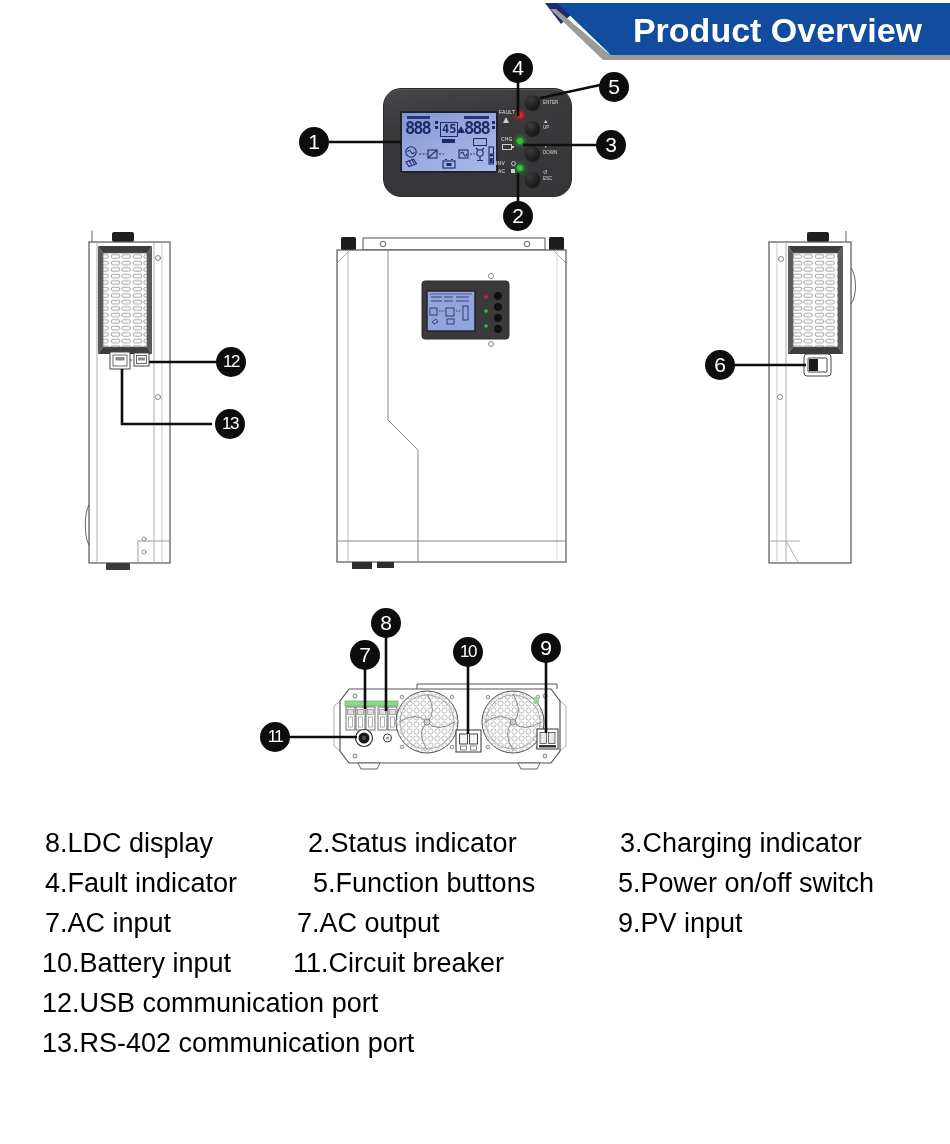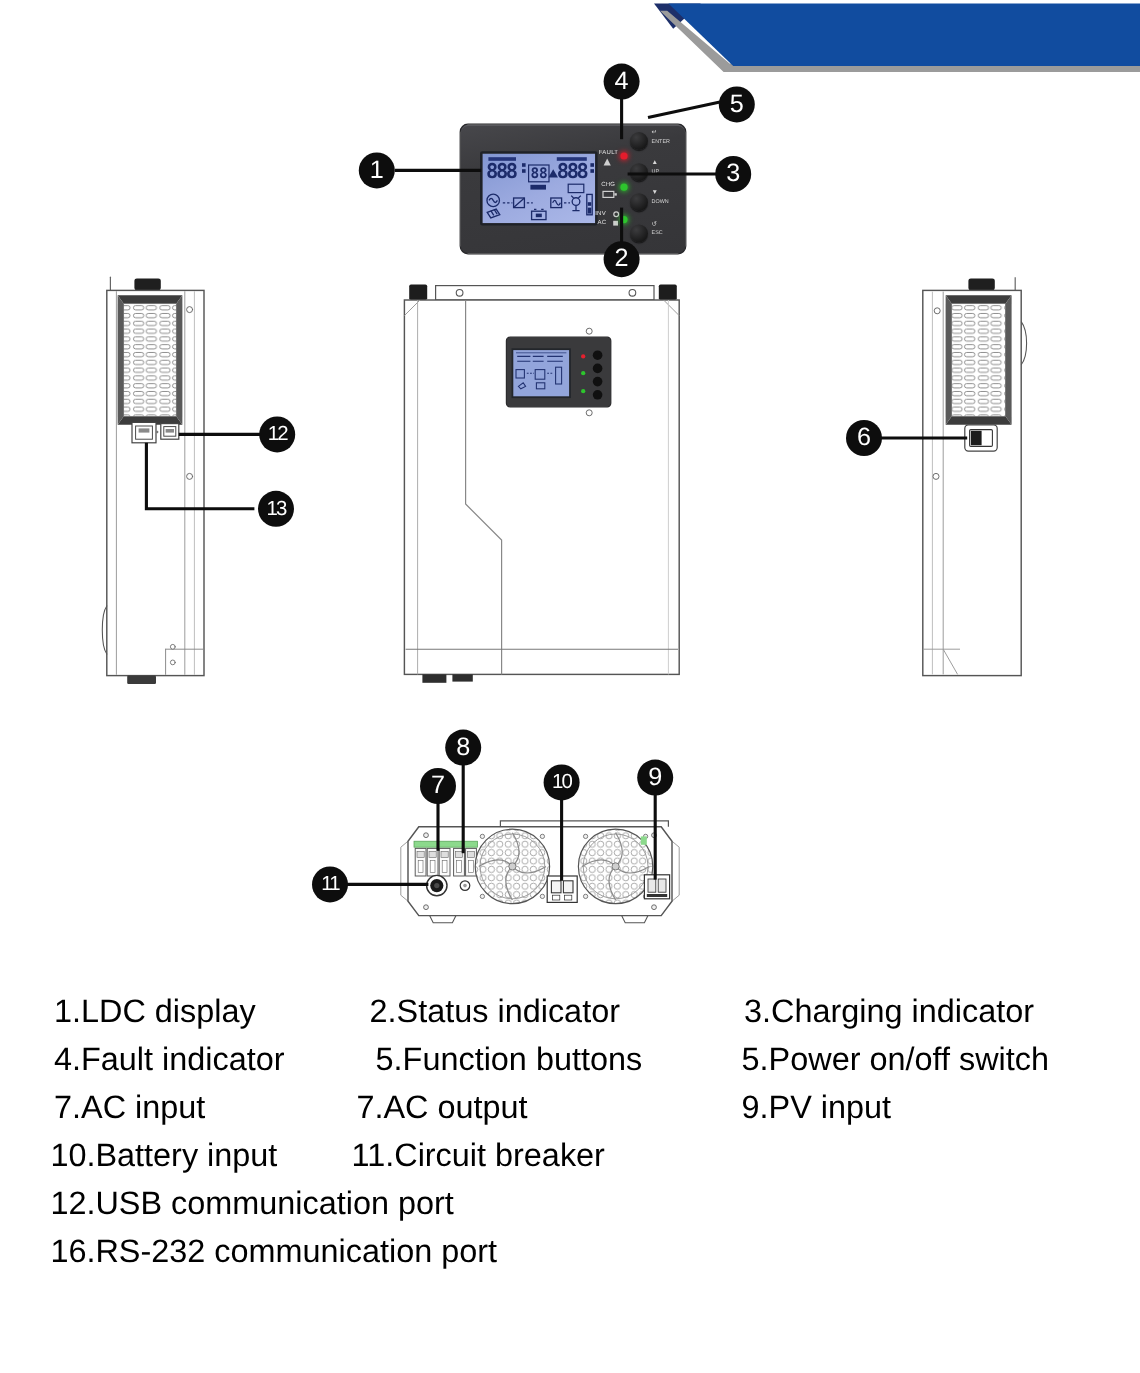--- a/index.html
+++ b/index.html
@@ -7,23 +7,23 @@
         font-family:"Liberation Sans",sans-serif;}
   svg{display:block;}
   .art{position:absolute;left:0;top:0;z-index:1;}
   .overlay{position:absolute;left:0;top:0;z-index:6;pointer-events:none;}
 
   
   .banner-title{position:absolute;left:610px;top:11px;width:335px;height:38px;line-height:38px;
     z-index:3;text-align:center;color:#fff;font-size:34px;font-weight:bold;letter-spacing:0px;}
 
   
-  .cpanel{position:absolute;left:383px;top:103px;width:187px;height:107px;z-index:4;
+  .cpanel{position:absolute;left:383px;top:88px;width:187px;height:107px;z-index:4;
     background:linear-gradient(170deg,#47474b 0%,#3a3a3d 30%,#353538 100%);
-    border-radius:7px;border:1px solid #28282b;box-shadow:inset 0 1px 0 #5a5a5f;}
+    border-radius:18px;border:1px solid #28282b;box-shadow:inset 0 1px 0 #5a5a5f;}
   .lcd{position:absolute;left:16px;top:22px;width:94px;height:58px;
     background:linear-gradient(155deg,#8296d2 0%,#9dabe0 55%,#abb8e8 100%);
     border:2px solid #1f2228;border-radius:2px;}
   .seg{position:absolute;color:#1c2b6a;font-family:"DejaVu Sans Mono",monospace;font-weight:bold;}
   .d1{left:3px;top:5px;font-size:17px;letter-spacing:-2px;}
   .d2{left:38px;top:9px;font-size:12px;border:1px solid #1c2b6a;padding:0 1px;line-height:13px;}
   .d3{left:62px;top:5px;font-size:17px;letter-spacing:-2px;}
   .tri{position:absolute;left:55px;top:13px;width:0;height:0;
     border-left:4px solid transparent;border-right:4px solid transparent;border-bottom:7px solid #1c2b6a;}
   .unit{position:absolute;width:2.5px;height:2.5px;background:#1c2b6a;}
@@ -287,27 +287,28 @@
       <g>
         <rect x="534" y="697" width="5" height="7" fill="#8cd98c"></rect>
         <rect x="537" y="729" width="21" height="20" fill="#fff" stroke="#333" stroke-width="1"></rect>
         <rect x="540" y="732.5" width="6.5" height="11" fill="#e8e8e8" stroke="#333" stroke-width="0.7"></rect>
         <rect x="548.5" y="732.5" width="6.5" height="11" fill="#e8e8e8" stroke="#333" stroke-width="0.7"></rect>
         <rect x="539" y="745" width="17" height="2.5" fill="#333"></rect>
       </g>
     </g>
   </svg>
 
+  <div class="banner-title">Product Overview</div>
 
   <div class="cpanel">
     <div class="lcd">
       <div class="lblstrip ls1"></div>
       <div class="lblstrip ls2"></div>
       <span class="seg d1">888</span>
-      <span class="seg d2">88</span>
+      <span class="seg d2">45</span>
       <div class="tri"></div>
       <span class="seg d3">888</span>
       <div class="unit u1"></div>
         <div class="unit u2"></div>
       <div class="unit u3"></div>
         <div class="unit u4"></div>
       <div class="mbar1"></div>
       <div class="mbar2"></div>
       <svg class="lcd-flow" width="92" height="26" viewBox="0 0 92 26">
         <g fill="none" stroke="#1c2b6a" stroke-width="1.1">
@@ -396,28 +397,28 @@
   <div class="co co6">6</div>
   <div class="co co7">7</div>
   <div class="co co8">8</div>
   <div class="co co9">9</div>
   <div class="co co10 two">10</div>
   <div class="co co11 two">11</div>
   <div class="co co12 two">12</div>
   <div class="co co13 two">13</div>
 
   <div>
-    <span class="lg lg1">1.LDC display</span>
+    <span class="lg lg1">8.LDC display</span>
     <span class="lg lg2">2.Status indicator</span>
     <span class="lg lg3">3.Charging indicator</span>
     <span class="lg lg4">4.Fault indicator</span>
     <span class="lg lg5">5.Function buttons</span>
     <span class="lg lg6">5.Power on/off switch</span>
     <span class="lg lg7">7.AC input</span>
     <span class="lg lg8">7.AC output</span>
     <span class="lg lg9">9.PV input</span>
     <span class="lg lg10">10.Battery input</span>
     <span class="lg lg11">11.Circuit breaker</span>
     <span class="lg lg12">12.USB communication port</span>
-    <span class="lg lg13">16.RS-232 communication port</span>
+    <span class="lg lg13">13.RS-402 communication port</span>
   </div>
 
 </div>
 
 </body></html>

